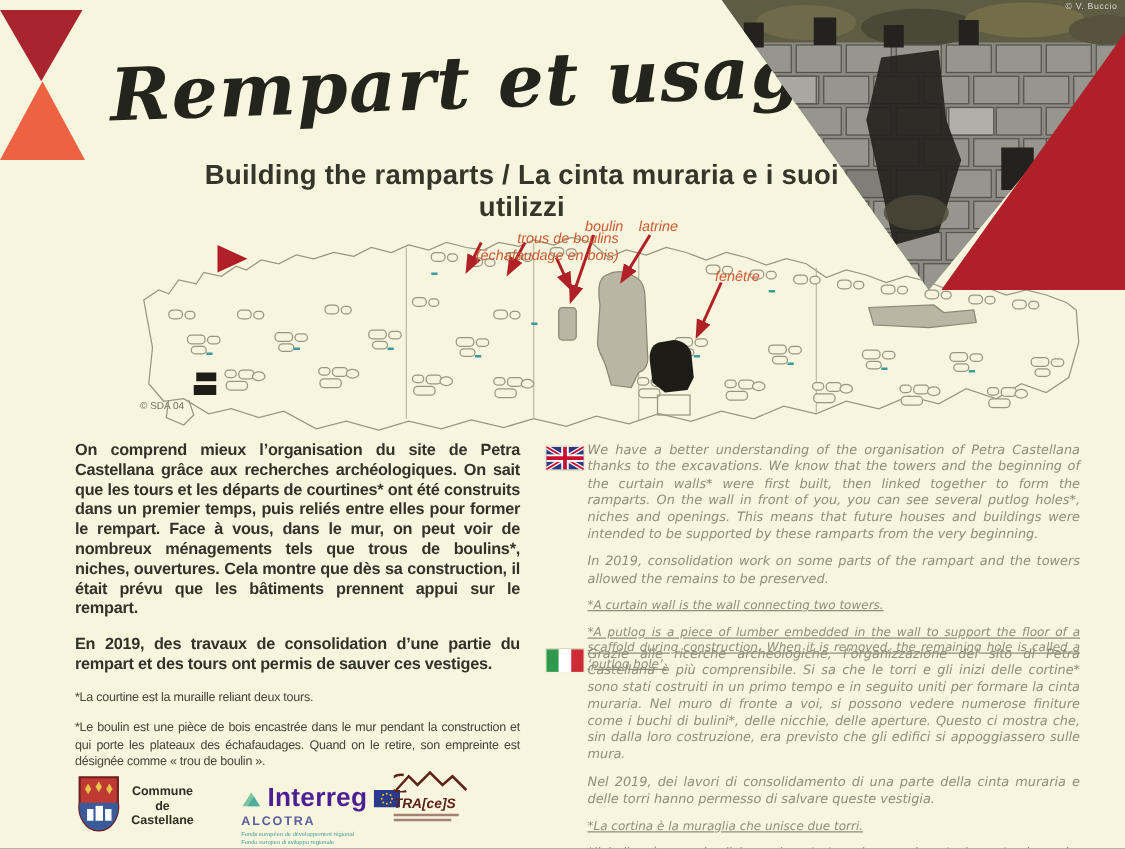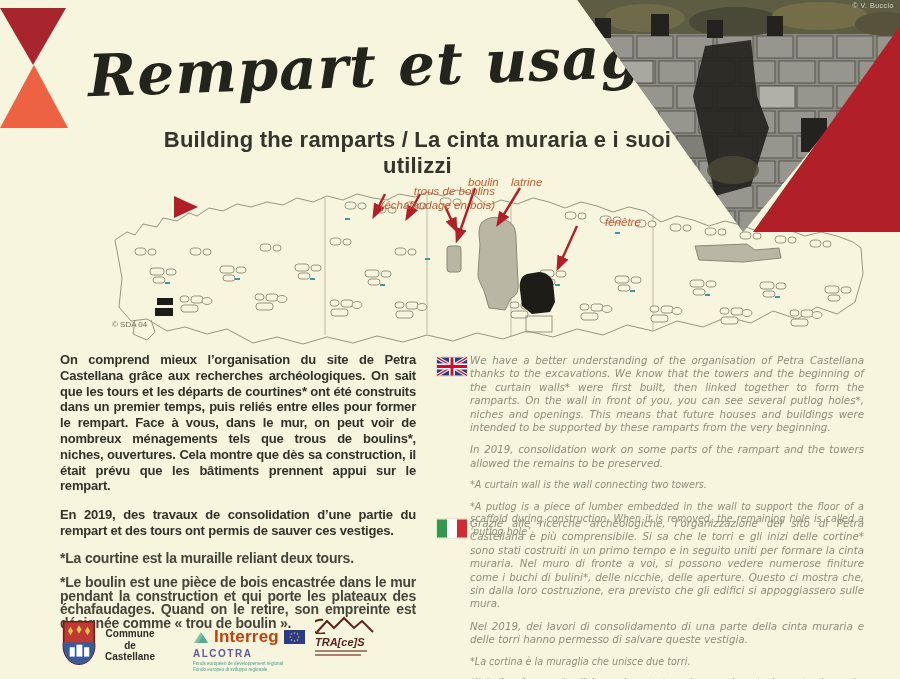--- a/index.html
+++ b/index.html
@@ -30,47 +30,47 @@
   
   .releve{left:36px;top:197px;width:140px;font-size:11px;font-style:italic;color:#84846f;
           line-height:1.3;white-space:pre-line;}
   .releve-pointer{left:174px;top:196px;width:0;height:0;border-left:24px solid #b11f28;
           border-top:11px solid transparent;border-bottom:11px solid transparent;}
   .diagram{left:95px;top:178px;z-index:1;}
   .dlabel{font-style:italic;font-size:11.5px;color:#cc5a31;z-index:2;line-height:1.25;}
   .lab-boulins{left:340px;top:160px;width:155px;text-align:right;margin-top:24px;}
   .lab-niche{left:468px;top:175px;}
   .lab-latrine{left:511px;top:175px;}
-  .lab-fenetre{left:605px;top:215px;text-align:center;}
+  .lab-fenetre{left:572px;top:215px;text-align:center;}
   .sda{left:112px;top:320px;font-size:8px;color:#6e6e5c;}
 
   
   .fr{left:60px;top:352px;width:356px;}
   .fr p{margin:0 0 13px 0;font-weight:bold;font-size:13px;line-height:15.8px;
         text-align:justify;color:#32322a;letter-spacing:-0.2px;}
-  .fr .fn{font-weight:bold;font-size:14px;line-height:13.5px;color:#45453a;margin:0 0 11px 0;}
+  .fr .fn{font-weight:normal;font-size:10px;line-height:13.5px;color:#45453a;margin:0 0 11px 0;}
 
   
   .flag{left:437px;width:30px;height:19px;box-shadow:0 0 0 .5px #d8d5bd;}
   .flag-en{top:357px;}
   .flag-it{top:519px;}
   .lang{left:470px;width:406px;font-family:"DejaVu Sans",sans-serif;font-style:italic;
         color:#8e8e7d;font-size:10.3px;line-height:13.4px;text-align:justify;}
   .lang-en{top:354px;}
   .lang-it{top:517px;}
   .lang p{margin:0 12px 9px 0;}
-  .lang .fn{font-size:9.6px;line-height:12.5px;}
+  .lang .fn{font-size:9.6px;line-height:12.5px;text-decoration:underline;}
 
   
   .castellane-shield{left:62px;top:620px;}
   .castellane-name{left:100px;top:628px;width:60px;text-align:center;font-weight:bold;
         font-size:10px;line-height:11.5px;color:#2d2d26;white-space:pre-line;}
   .interreg{left:193px;top:627px;}
   .interreg-row{display:flex;align-items:center;gap:5px;}
-  .interreg-name{font-size:17px;font-weight:bold;color:#c2410c;letter-spacing:.2px;}
+  .interreg-name{font-size:21px;font-weight:bold;color:#4c1d95;letter-spacing:.2px;}
   .interreg-prog{font-size:10px;font-weight:bold;color:#5b5c9e;letter-spacing:1.5px;margin-top:1px;}
   .interreg-tag{font-size:4.6px;color:#3f9e94;line-height:5.6px;margin-top:2px;}
   .traces{left:315px;top:616px;width:70px;}
   .traces-name{font-size:11px;font-weight:bold;font-style:italic;color:#5e2318;margin-top:-2px;}
   .traces-bar{height:2px;background:#5e2318;opacity:.55;margin-top:2px;}
 </style>
 </head>
 <body>
 
 <div id="board">

